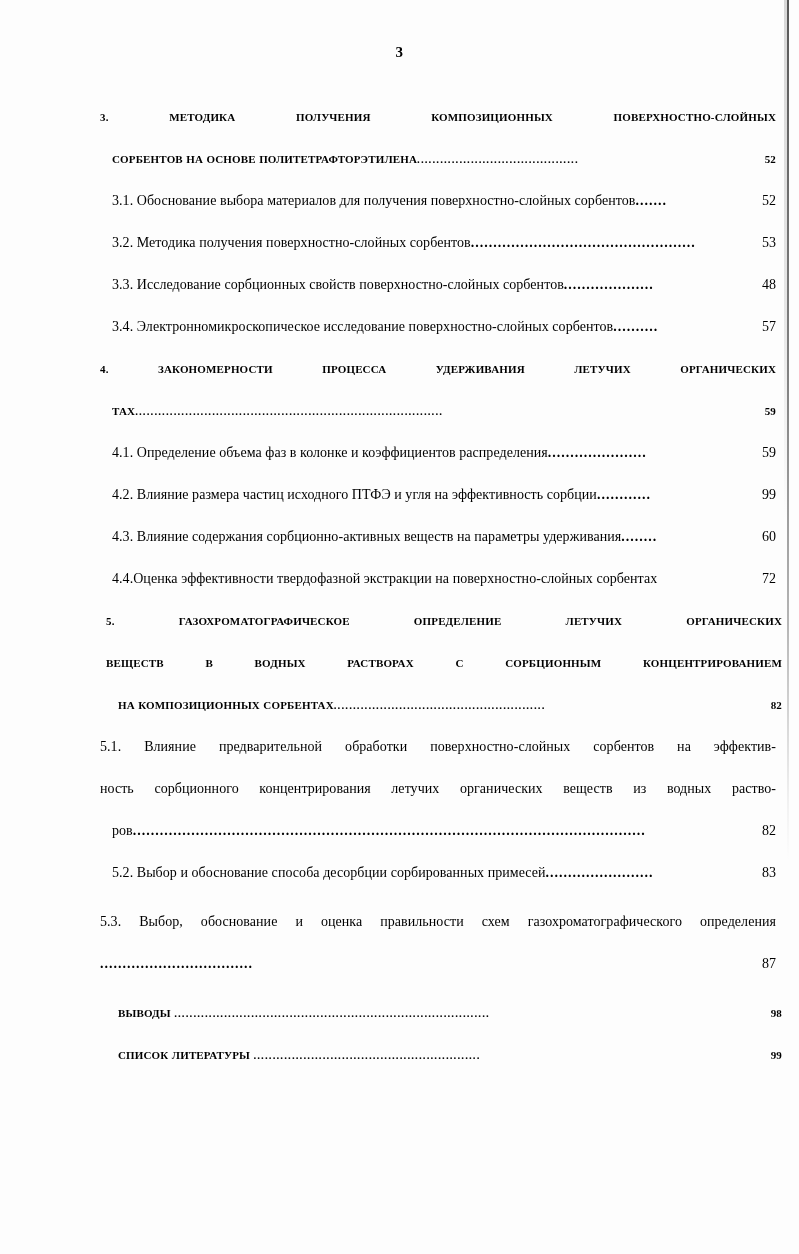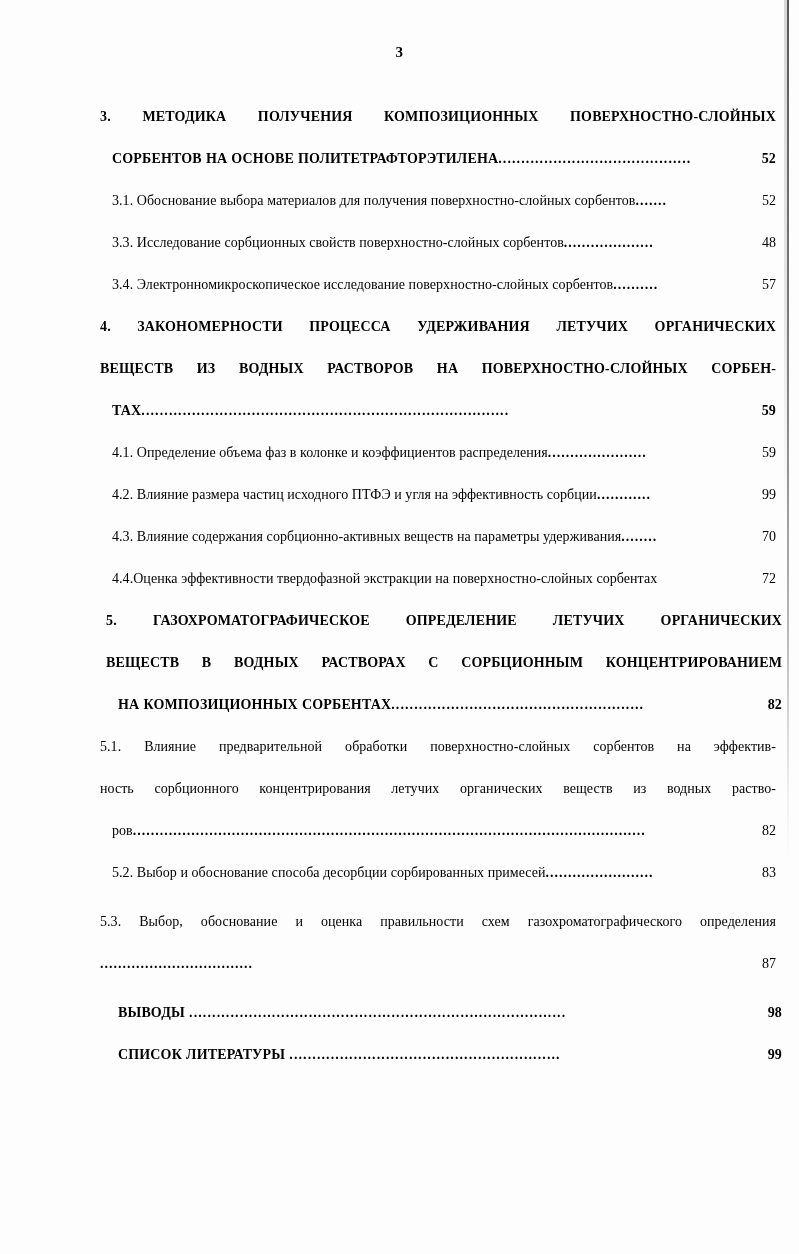--- a/index.html
+++ b/index.html
@@ -65,21 +65,21 @@
 
   .entry {
     position: relative;
     width: 100%;
     margin: 0;
   }
 
   
   .chapter {
     font-weight: bold;
-    font-size: 14px;
+    font-size: 11px;
     line-height: 42px;
     text-align: justify;
     text-align-last: justify;
     letter-spacing: 0.15px;
     word-spacing: 0.5px;
   }
   .chapter.indented {
     padding-left: 6px;
   }
 
@@ -152,36 +152,40 @@
         <span class="pg">52</span>
       </div>
     </div>
 
     <div class="entry sub leader-line">
       <span class="lbl">3.1. Обоснование выбора материалов для получения поверхностно-слойных сорбентов</span>
       <span class="dots">.......</span>
       <span class="pg">52</span>
     </div>
 
+    <div class="entry sub leader-line">
+      <span class="lbl">3.2. Методика получения поверхностно-слойных сорбентов</span>
+      <span class="dots">..................................................</span>
+      <span class="pg">53</span>
+    </div>
 
     <div class="entry sub leader-line">
       <span class="lbl">3.3. Исследование сорбционных свойств поверхностно-слойных сорбентов</span>
       <span class="dots">....................</span>
       <span class="pg">48</span>
     </div>
 
     <div class="entry sub leader-line">
       <span class="lbl">3.4. Электронномикроскопическое исследование поверхностно-слойных сорбентов</span>
       <span class="dots">..........</span>
       <span class="pg">57</span>
     </div>
 
     <div class="entry chapter">
       <div class="wrapline">4. ЗАКОНОМЕРНОСТИ ПРОЦЕССА УДЕРЖИВАНИЯ ЛЕТУЧИХ ОРГАНИЧЕСКИХ</div>
-      <div class="wrapline">ВЕЩЕСТВ ИЗ ВОДНЫХ РАСТВОРОВ НА ПОВЕРХНОСТНО-СЛОЙНЫХ СОРБЕН-</div>
       <div class="leader-line">
         <span class="lbl">ТАХ</span>
         <span class="dots">................................................................................</span>
         <span class="pg">59</span>
       </div>
     </div>
 
     <div class="entry sub leader-line">
       <span class="lbl">4.1. Определение объема фаз в колонке и коэффициентов распределения</span>
       <span class="dots">......................</span>
@@ -190,21 +194,21 @@
 
     <div class="entry sub leader-line">
       <span class="lbl">4.2. Влияние размера частиц исходного ПТФЭ и угля на эффективность сорбции</span>
       <span class="dots">............</span>
       <span class="pg">99</span>
     </div>
 
     <div class="entry sub leader-line">
       <span class="lbl">4.3. Влияние содержания сорбционно-активных веществ на параметры удерживания</span>
       <span class="dots">........</span>
-      <span class="pg">70</span>
+      <span class="pg">60</span>
     </div>
 
     <div class="entry sub leader-line nodots">
       <span class="lbl">4.4.Оценка эффективности твердофазной экстракции на поверхностно-слойных сорбентах</span>
       <span class="dots"></span>
       <span class="pg">72</span>
     </div>
 
     <div class="entry chapter indented">
       <div class="wrapline">5. ГАЗОХРОМАТОГРАФИЧЕСКОЕ ОПРЕДЕЛЕНИЕ ЛЕТУЧИХ ОРГАНИЧЕСКИХ</div>

